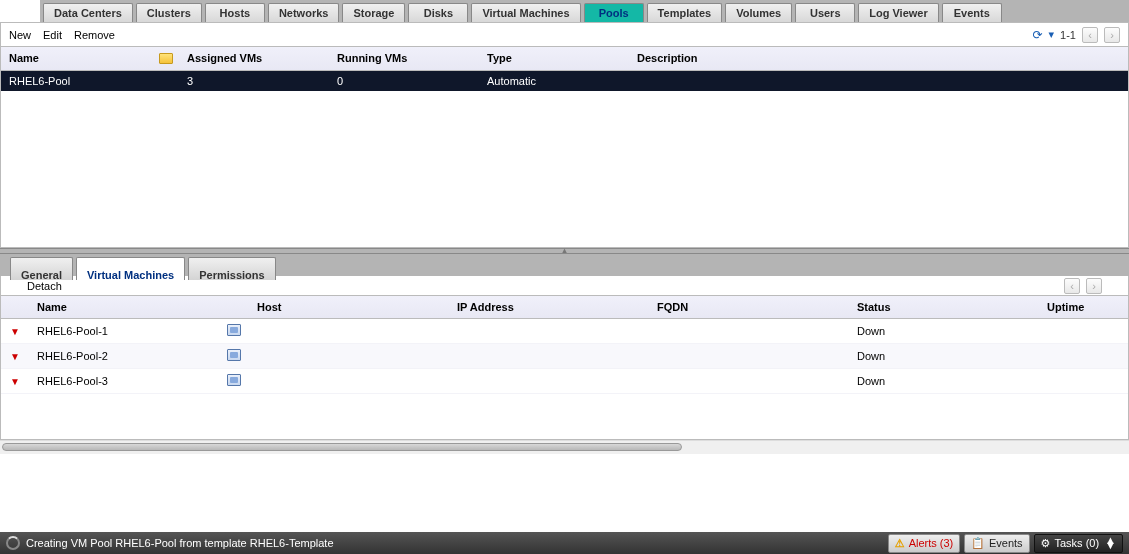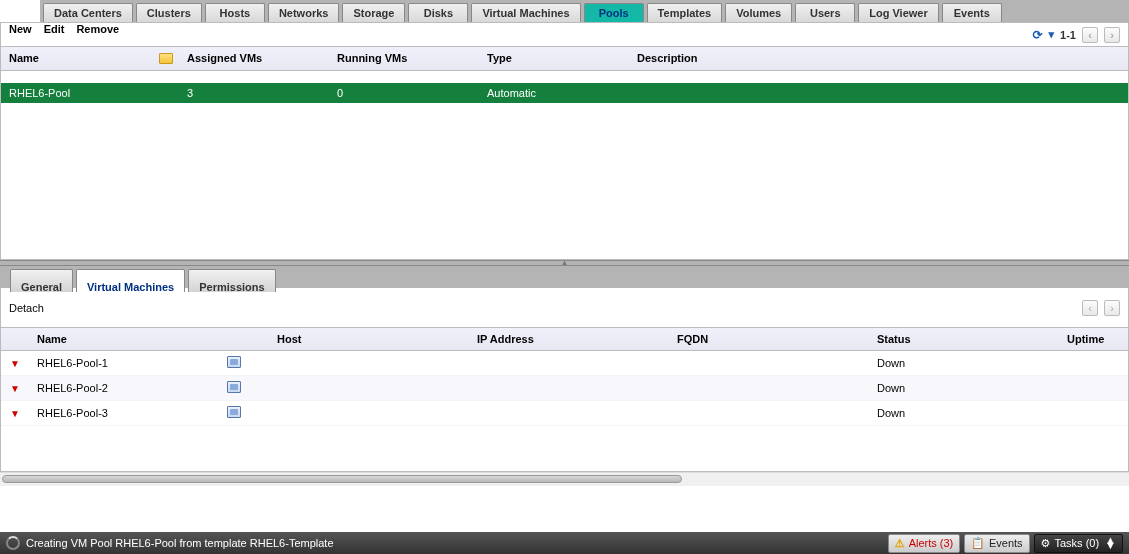--- a/index.html
+++ b/index.html
@@ -4,70 +4,70 @@
 <style>
 * { box-sizing: border-box; margin: 0; padding: 0; font-family: Arial, Helvetica, sans-serif; font-size: 11px; }
 body { background: #fff; width: 1129px; height: 554px; overflow: hidden; position: relative; }
 
 
 .main-tabs { display: flex; gap: 3px; background: #b4b4b4; padding: 3px 3px 0 3px; height: 22px; margin-left: 40px; }
 .main-tab { background: linear-gradient(#f0f0f0, #d8d8d8); border: 1px solid #888; border-bottom: none; padding: 3px 10px; cursor: pointer; color: #333; font-weight: bold; border-radius: 2px 2px 0 0; min-width: 60px; text-align: center; }
 .main-tab.active { background: #14b8a6; color: #003080; }
 
 
-.toolbar { background: #fff; border: 1px solid #bbb; border-bottom: none; height: 24px; display: flex; padding: 0 8px; justify-content: space-between; font-weight: bold; }
+.toolbar { background: #fff; border: 1px solid #bbb; border-bottom: none; height: 24px; display: flex; align-items: center; padding: 0 8px; justify-content: space-between; }
 .toolbar-left { display: flex; gap: 12px; }
 .toolbar-left span { cursor: pointer; }
 .toolbar-right { display: flex; align-items: center; gap: 6px; }
 .pager-label { color: #333; }
 .pager-arrow { width: 16px; height: 16px; border: 1px solid #bbb; background: linear-gradient(#fcfcfc,#e8e8e8); display: inline-flex; align-items: center; justify-content: center; color: #aaa; cursor: pointer; border-radius: 2px; }
 .refresh-ico { color: #1a5fb4; font-size: 12px; cursor: pointer; }
 
 
 .grid { border: 1px solid #bbb; background: #fff; }
 .grid-header { display: flex; background: linear-gradient(#f0f0fa, #e8e8f4); border-bottom: 1px solid #bbb; }
 .grid-header .cell { padding: 5px 8px; font-weight: bold; border-right: 1px solid transparent; }
 .grid-body { min-height: 176px; }
 .grid-row { display: flex; }
-.grid-row.selected { background: #15803d; color: #fff; margin-top: 12px; }
+.grid-row.selected { background: #0f172a; color: #fff; }
 .grid-row .cell { padding: 4px 8px; }
 .col-name { width: 150px; }
 .col-icon { width: 28px; text-align: center; }
 .col-assigned { width: 150px; }
 .col-running { width: 150px; }
 .col-type { width: 150px; }
 .col-desc { flex: 1; }
 
 .folder-ico { display: inline-block; width: 14px; height: 11px; background: linear-gradient(#ffe27a,#f5c33b); border: 1px solid #c79a1e; border-radius: 1px; position: relative; top: 1px; }
 
 
 .splitter { height: 6px; background: #b4b4b4; border-top: 1px solid #888; border-bottom: 1px solid #888; position: relative; }
 .splitter::after { content: "▴"; position: absolute; left: 50%; top: -4px; color: #777; font-size: 9px; transform: translateX(-50%); }
 
 
 .sub-tabs { display: flex; gap: 3px; background: #b4b4b4; padding: 3px 10px 0 10px; height: 22px; }
 .sub-tab { background: linear-gradient(#f0f0f0,#d4d4d4); border: 1px solid #888; border-bottom: none; padding: 11px 10px; cursor: pointer; font-weight: bold; color: #333; border-radius: 2px 2px 0 0; }
 .sub-tab.active { background: #fff; color: #003080; }
 
 
-.detail-bar { background: #fff; border: 1px solid #bbb; border-top: none; height: 40px; display: flex; align-items: center; justify-content: space-between; padding: 0 8px; }
+.detail-bar { background: #fff; border: 1px solid #bbb; border-top: none; height: 20px; display: flex; align-items: center; justify-content: space-between; padding: 0 26px; }
 .detail-bar span { cursor: pointer; }
 
 
 .detail-grid { border: 1px solid #bbb; border-top: none; background: #fff; }
 .detail-header { display: flex; background: linear-gradient(#f0f0fa,#e8e8f4); border-bottom: 1px solid #bbb; }
 .detail-header .cell { padding: 5px 8px; font-weight: bold; }
 .detail-body { min-height: 120px; }
 .detail-row { display: flex; align-items: center; border-bottom: 1px solid #f3f3f8; }
 .detail-row:nth-child(even) { background: #f8f8fc; }
 .detail-row .cell { padding: 5px 8px; }
 .d-icon1 { width: 28px; text-align: center; }
 .d-name { width: 190px; }
 .d-icon2 { width: 30px; text-align: center; }
-.d-host { width: 200px; margin-left: 20px; }
+.d-host { width: 200px; }
 .d-ip { width: 200px; }
 .d-fqdn { width: 200px; }
 .d-status { width: 190px; }
 .d-uptime { flex: 1; }
 
 .tri-down { color: #cc0000; font-size: 10px; }
 .vm-ico { display: inline-block; width: 14px; height: 12px; border: 1px solid #5577aa; background: linear-gradient(#eaf0fa,#c8d8f0); border-radius: 1px; position: relative; }
 .vm-ico::after { content: ""; position: absolute; width: 8px; height: 6px; background: #88aadd; left: 2px; top: 2px; border-radius: 1px; }
 
 

